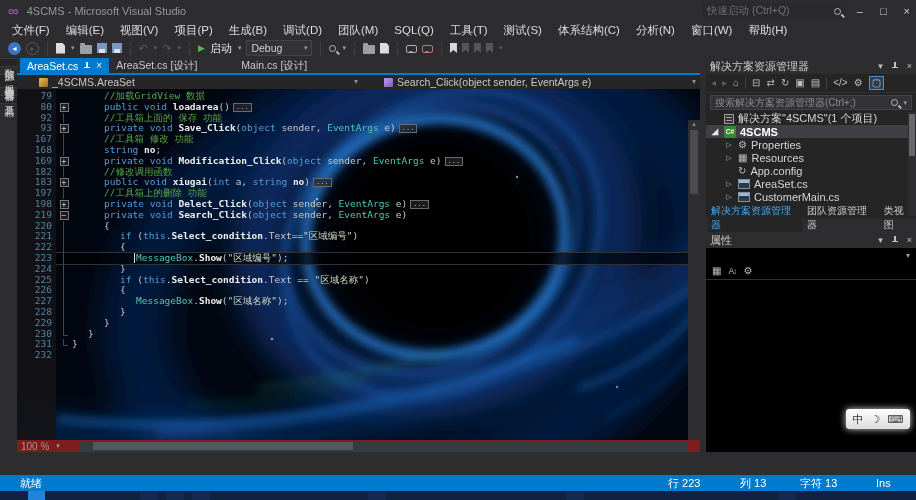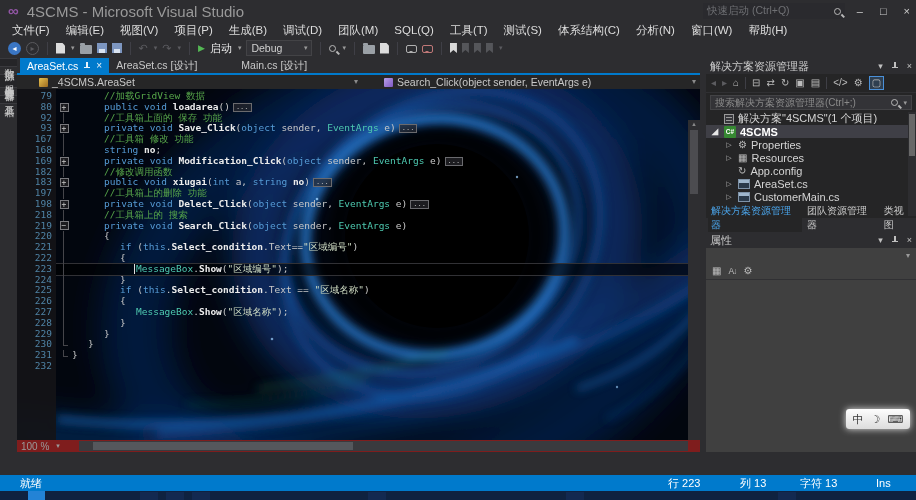--- a/index.html
+++ b/index.html
@@ -3,21 +3,21 @@
 <meta charset="utf-8">
 <style>
   html,body{margin:0;padding:0;background:#1a1a1a;}
   .vs{position:relative;width:916px;height:500px;background:#2d2d30;overflow:hidden;
       font-family:"Liberation Sans",sans-serif;color:#dcdcdc;-webkit-font-smoothing:antialiased;}
   .vs *{box-sizing:border-box;}
 
   
   .titlebar{position:absolute;left:0;top:0;width:916px;height:22px;display:flex;align-items:center;}
   .vslogo{color:#9256a5;font-size:15px;font-weight:bold;margin:0 8px 0 8px;line-height:20px;}
-  .title{color:#999;font-size:15px;}
+  .title{color:#999;font-size:11px;}
   .quicklaunch{position:absolute;left:703px;top:3px;width:142px;height:16px;background:#2a2a2e;
       display:flex;align-items:center;padding:0 4px;font-size:10.5px;color:#6f7074;}
   .quicklaunch .ph{flex:1;}
   .winbtns{position:absolute;right:6px;top:0;height:22px;display:flex;align-items:center;gap:17px;
       color:#d0d0d0;font-size:11px;}
   .winbtns span{cursor:default;}
 
   
   .menubar{position:absolute;left:0;top:22px;width:916px;height:16px;display:flex;align-items:center;padding-left:4px;}
   .menubar .mi{padding:0 8px;font-size:11.5px;color:#dcdcdc;line-height:16px;}
@@ -139,21 +139,21 @@
   .ti-refs{width:12px;height:10px;position:relative;}
   .ti-refs:before{content:"";position:absolute;left:0;top:1px;width:5px;height:4px;border:1px solid #b0b0b0;}
   .ti-refs:after{content:"";position:absolute;left:4px;top:4px;width:5px;height:4px;border:1px solid #b0b0b0;background:#252526;}
   .ti-form{width:12px;height:10px;border:1px solid #7f93a8;background:#2b3a4a;position:relative;}
   .ti-form:before{content:"";position:absolute;left:0;top:0;width:100%;height:3px;background:#9fb6cc;}
   .rp-vscroll{position:absolute;right:0;top:0;width:8px;height:104px;background:#2d2d30;}
   .rp-vthumb{position:absolute;left:1px;top:2px;width:6px;height:42px;background:#686868;}
   .paneltabs{height:16px;background:#2d2d30;display:flex;align-items:flex-end;padding-left:2px;gap:2px;margin-top:2px;}
   .ptab{font-size:10px;padding:2px 3px;color:#c8c8c8;}
   .ptab.active{color:#4aa3e8;background:#252526;}
-  .props{position:absolute;left:0;top:174px;width:210px;bottom:0;background:#404040;}
+  .props{position:absolute;left:0;top:174px;width:210px;bottom:0;background:#000000;}
   .props-combo{height:14px;display:flex;align-items:center;justify-content:flex-end;padding-right:6px;color:#9a9a9a;font-size:8px;}
   .props-toolbar{height:18px;display:flex;align-items:center;gap:7px;padding:0 6px;font-size:10px;color:#bdbdbd;border-bottom:1px solid #303033;}
   .az{font-size:8.5px;letter-spacing:-1px;}
   .ime{position:absolute;left:140px;top:351px;width:64px;height:20px;background:linear-gradient(#fdfdfd,#dcdcdc);
       border-radius:3px;box-shadow:0 0 7px rgba(255,255,255,.85);display:flex;align-items:center;justify-content:center;
       gap:7px;color:#333;font-size:11px;}
 
   
   .bottomstrip{position:absolute;left:0;top:452px;width:916px;height:23px;background:#2d2d30;display:flex;align-items:center;}
   .btab{font-size:11px;color:#d0d0d0;margin-left:0;}
@@ -314,21 +314,20 @@
           <div class="crow"><span class="ln">80</span><div class="fold"><span class="fbox">+</span></div><div class="txt" style="padding-left: 32px;"><span class="tok-k">public</span><span class="tok-p"> </span><span class="tok-k">void</span><span class="tok-p"> </span><span class="tok-m">loadarea</span><span class="tok-p">()</span><span class="foldbox">...</span></div></div>
           <div class="crow"><span class="ln">92</span><div class="fold line"></div><div class="txt" style="padding-left: 32px;"><span class="tok-c">//工具箱上面的 保存 功能</span></div></div>
           <div class="crow"><span class="ln">93</span><div class="fold"><span class="fbox">+</span></div><div class="txt" style="padding-left: 32px;"><span class="tok-k">private</span><span class="tok-p"> </span><span class="tok-k">void</span><span class="tok-p"> </span><span class="tok-m">Save_Click</span><span class="tok-p">(</span><span class="tok-k">object</span><span class="tok-p"> sender, </span><span class="tok-t">EventArgs</span><span class="tok-p"> e)</span><span class="foldbox">...</span></div></div>
           <div class="crow"><span class="ln">167</span><div class="fold line"></div><div class="txt" style="padding-left: 32px;"><span class="tok-c">//工具箱 修改 功能</span></div></div>
           <div class="crow"><span class="ln">168</span><div class="fold line"></div><div class="txt" style="padding-left: 32px;"><span class="tok-k">string</span><span class="tok-p"> </span><span class="tok-m">no</span><span class="tok-p">;</span></div></div>
           <div class="crow"><span class="ln">169</span><div class="fold"><span class="fbox">+</span></div><div class="txt" style="padding-left: 32px;"><span class="tok-k">private</span><span class="tok-p"> </span><span class="tok-k">void</span><span class="tok-p"> </span><span class="tok-m">Modification_Click</span><span class="tok-p">(</span><span class="tok-k">object</span><span class="tok-p"> sender, </span><span class="tok-t">EventArgs</span><span class="tok-p"> e)</span><span class="foldbox">...</span></div></div>
           <div class="crow"><span class="ln">182</span><div class="fold line"></div><div class="txt" style="padding-left: 32px;"><span class="tok-c">//修改调用函数</span></div></div>
           <div class="crow"><span class="ln">183</span><div class="fold"><span class="fbox">+</span></div><div class="txt" style="padding-left: 32px;"><span class="tok-k">public</span><span class="tok-p"> </span><span class="tok-k">void</span><span class="tok-p"> </span><span class="tok-m">xiugai</span><span class="tok-p">(</span><span class="tok-k">int</span><span class="tok-p"> a, </span><span class="tok-k">string</span><span class="tok-p"> </span><span class="tok-m">no</span><span class="tok-p">)</span><span class="foldbox">...</span></div></div>
           <div class="crow"><span class="ln">197</span><div class="fold line"></div><div class="txt" style="padding-left: 32px;"><span class="tok-c">//工具箱上的删除 功能</span></div></div>
           <div class="crow"><span class="ln">198</span><div class="fold"><span class="fbox">+</span></div><div class="txt" style="padding-left: 32px;"><span class="tok-k">private</span><span class="tok-p"> </span><span class="tok-k">void</span><span class="tok-p"> </span><span class="tok-m">Delect_Click</span><span class="tok-p">(</span><span class="tok-k">object</span><span class="tok-p"> sender, </span><span class="tok-t">EventArgs</span><span class="tok-p"> e)</span><span class="foldbox">...</span></div></div>
-          <div class="crow"><span class="ln">218</span><div class="fold line"></div><div class="txt" style="padding-left: 32px;"><span class="tok-c">//工具箱上的 搜索</span></div></div>
           <div class="crow"><span class="ln">219</span><div class="fold"><span class="fbox">−</span></div><div class="txt" style="padding-left: 32px;"><span class="tok-k">private</span><span class="tok-p"> </span><span class="tok-k">void</span><span class="tok-p"> </span><span class="tok-m">Search_Click</span><span class="tok-p">(</span><span class="tok-k">object</span><span class="tok-p"> sender, </span><span class="tok-t">EventArgs</span><span class="tok-p"> e)</span></div></div>
           <div class="crow"><span class="ln">220</span><div class="fold line"></div><div class="txt" style="padding-left: 32px;"><span class="tok-p">{</span></div></div>
           <div class="crow"><span class="ln">221</span><div class="fold line"></div><div class="txt" style="padding-left: 48px;"><span class="tok-k">if</span><span class="tok-p"> (</span><span class="tok-k">this</span><span class="tok-p">.</span><span class="tok-m">Select_condition</span><span class="tok-p">.Text==</span><span class="tok-s">"区域编号"</span><span class="tok-p">)</span></div></div>
           <div class="crow"><span class="ln">222</span><div class="fold line"></div><div class="txt" style="padding-left: 48px;"><span class="tok-p">{</span></div></div>
           <div class="crow cur"><span class="ln">223</span><div class="fold line"></div><div class="txt" style="padding-left: 64px;"><span class="tok-t">MessageBox</span><span class="tok-p">.</span><span class="tok-m">Show</span><span class="tok-p">(</span><span class="tok-s">"区域编号"</span><span class="tok-p">);</span><span class="caret" style="left: 62px;"></span></div></div>
           <div class="crow"><span class="ln">224</span><div class="fold line"></div><div class="txt" style="padding-left: 48px;"><span class="tok-p">}</span></div></div>
           <div class="crow"><span class="ln">225</span><div class="fold line"></div><div class="txt" style="padding-left: 48px;"><span class="tok-k">if</span><span class="tok-p"> (</span><span class="tok-k">this</span><span class="tok-p">.</span><span class="tok-m">Select_condition</span><span class="tok-p">.Text == </span><span class="tok-s">"区域名称"</span><span class="tok-p">)</span></div></div>
           <div class="crow"><span class="ln">226</span><div class="fold line"></div><div class="txt" style="padding-left: 48px;"><span class="tok-p">{</span></div></div>
           <div class="crow"><span class="ln">227</span><div class="fold line"></div><div class="txt" style="padding-left: 64px;"><span class="tok-t">MessageBox</span><span class="tok-p">.</span><span class="tok-m">Show</span><span class="tok-p">(</span><span class="tok-s">"区域名称"</span><span class="tok-p">);</span></div></div>
           <div class="crow"><span class="ln">228</span><div class="fold line"></div><div class="txt" style="padding-left: 48px;"><span class="tok-p">}</span></div></div>

